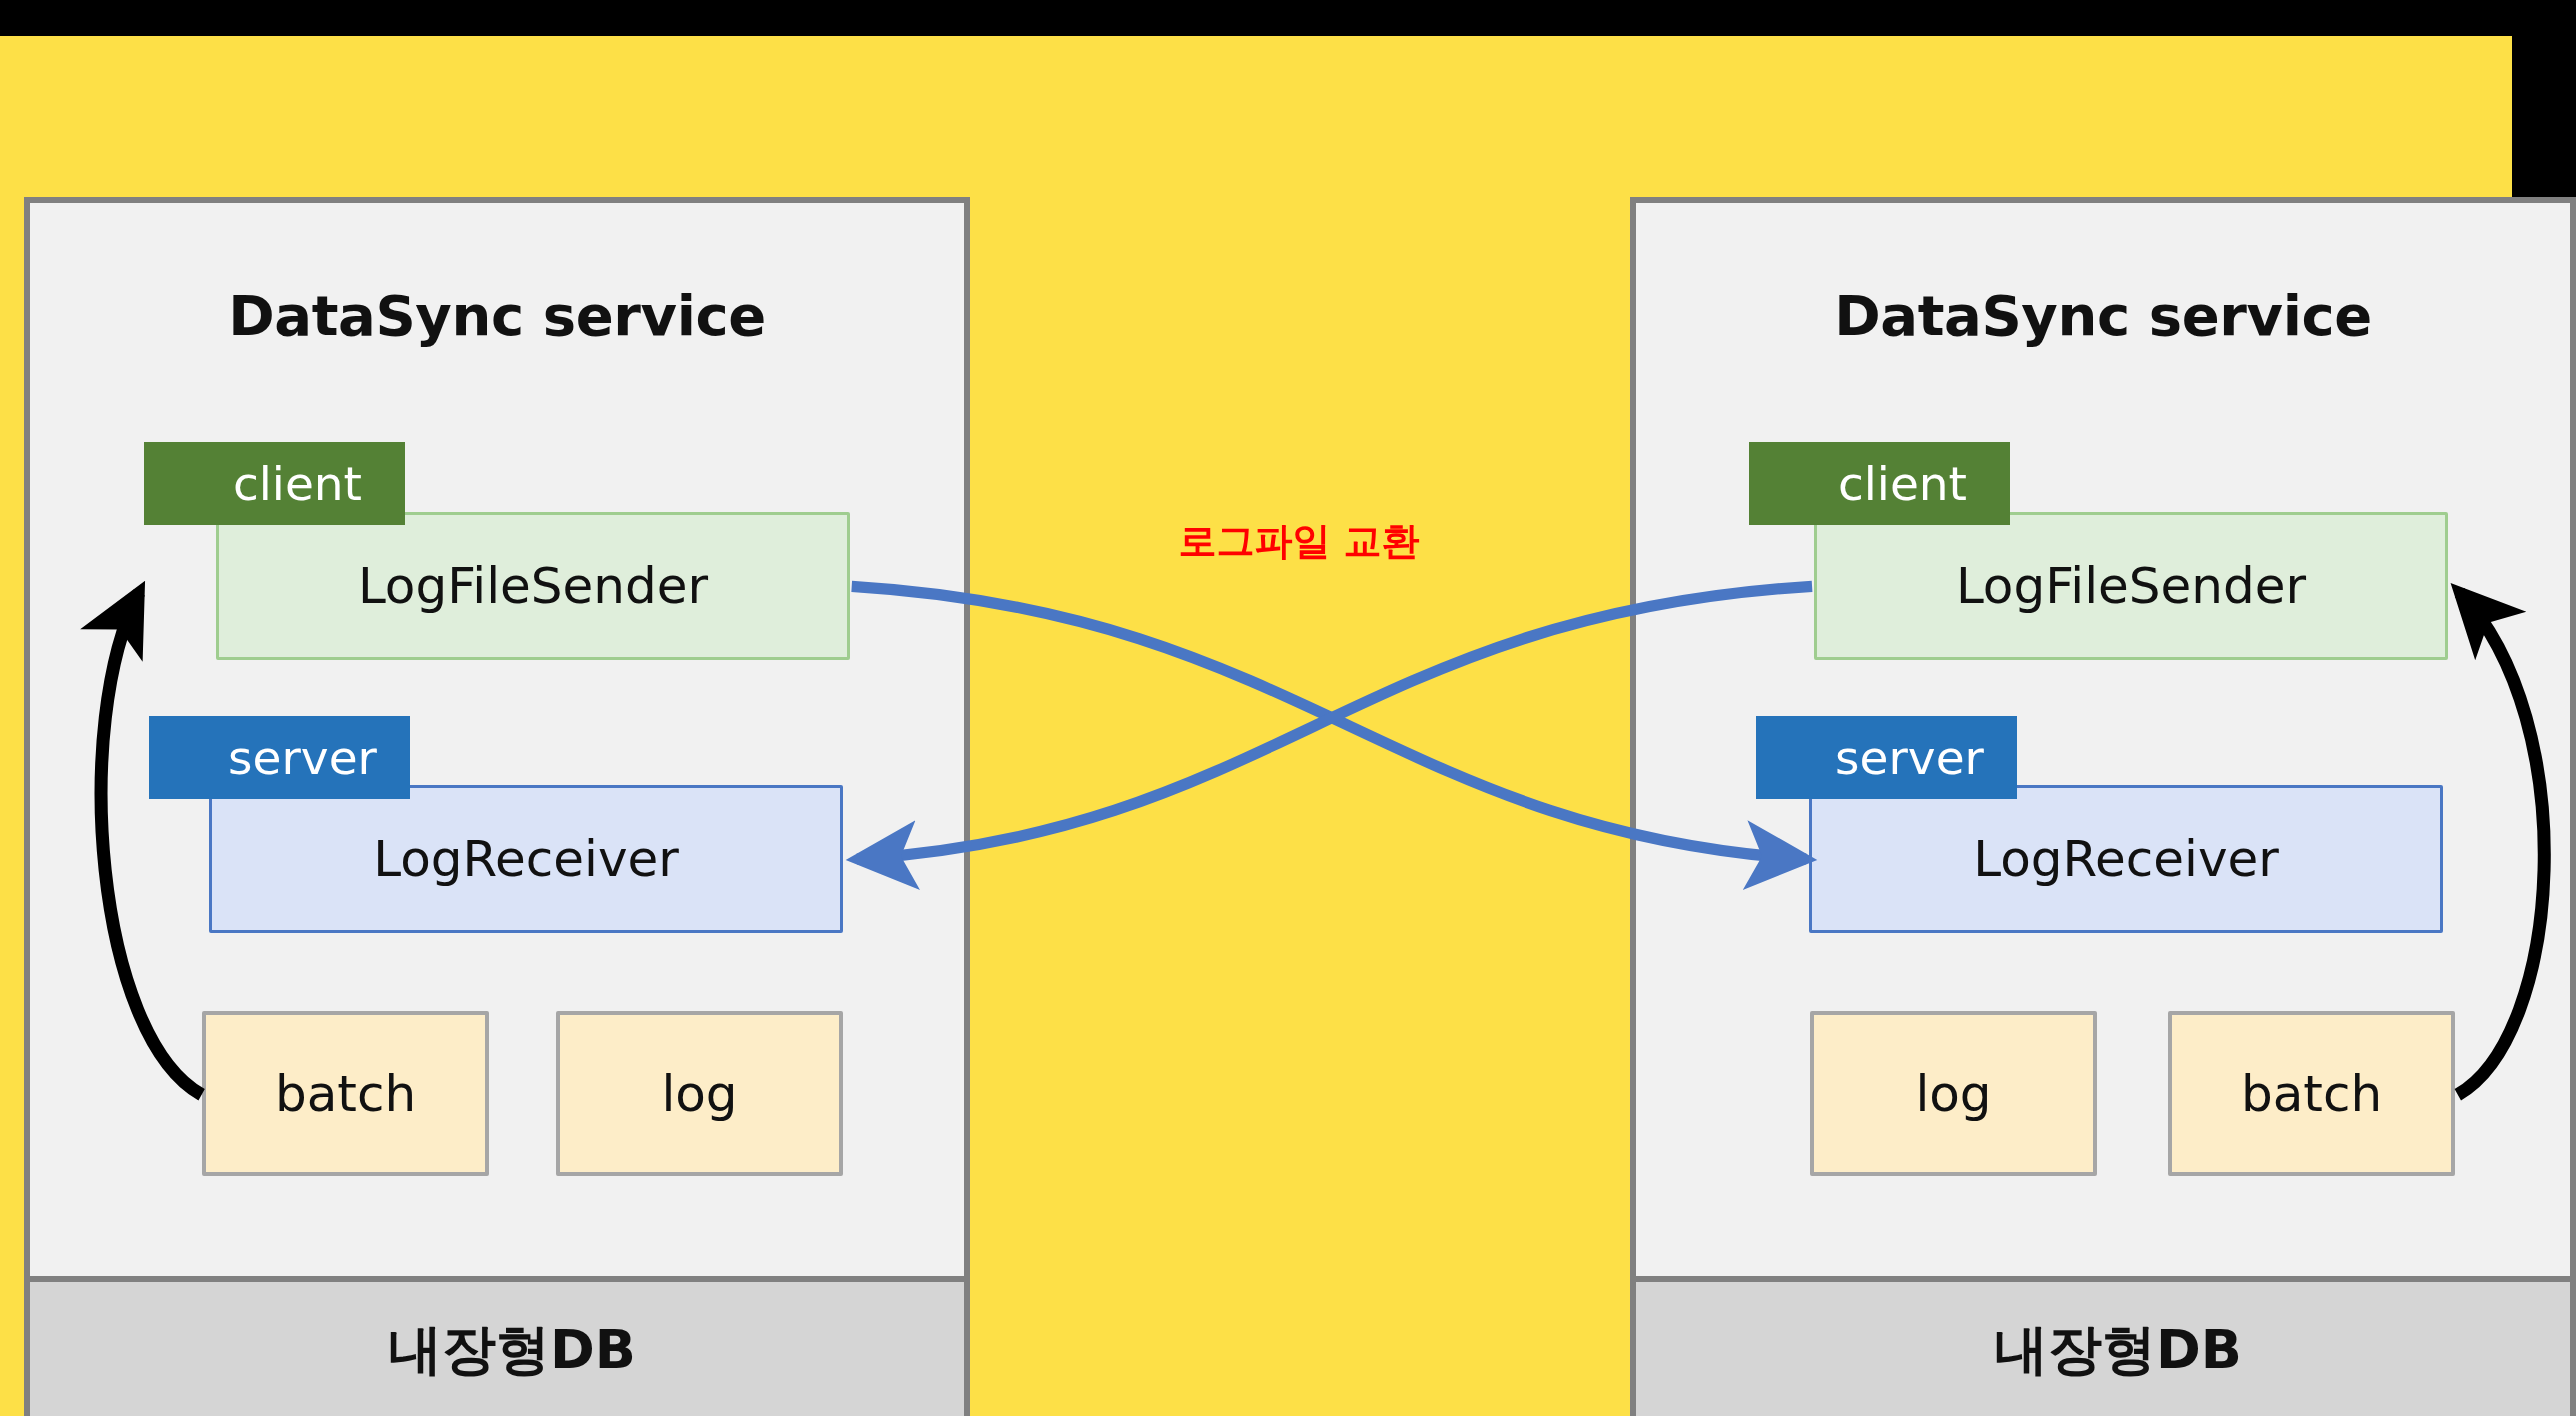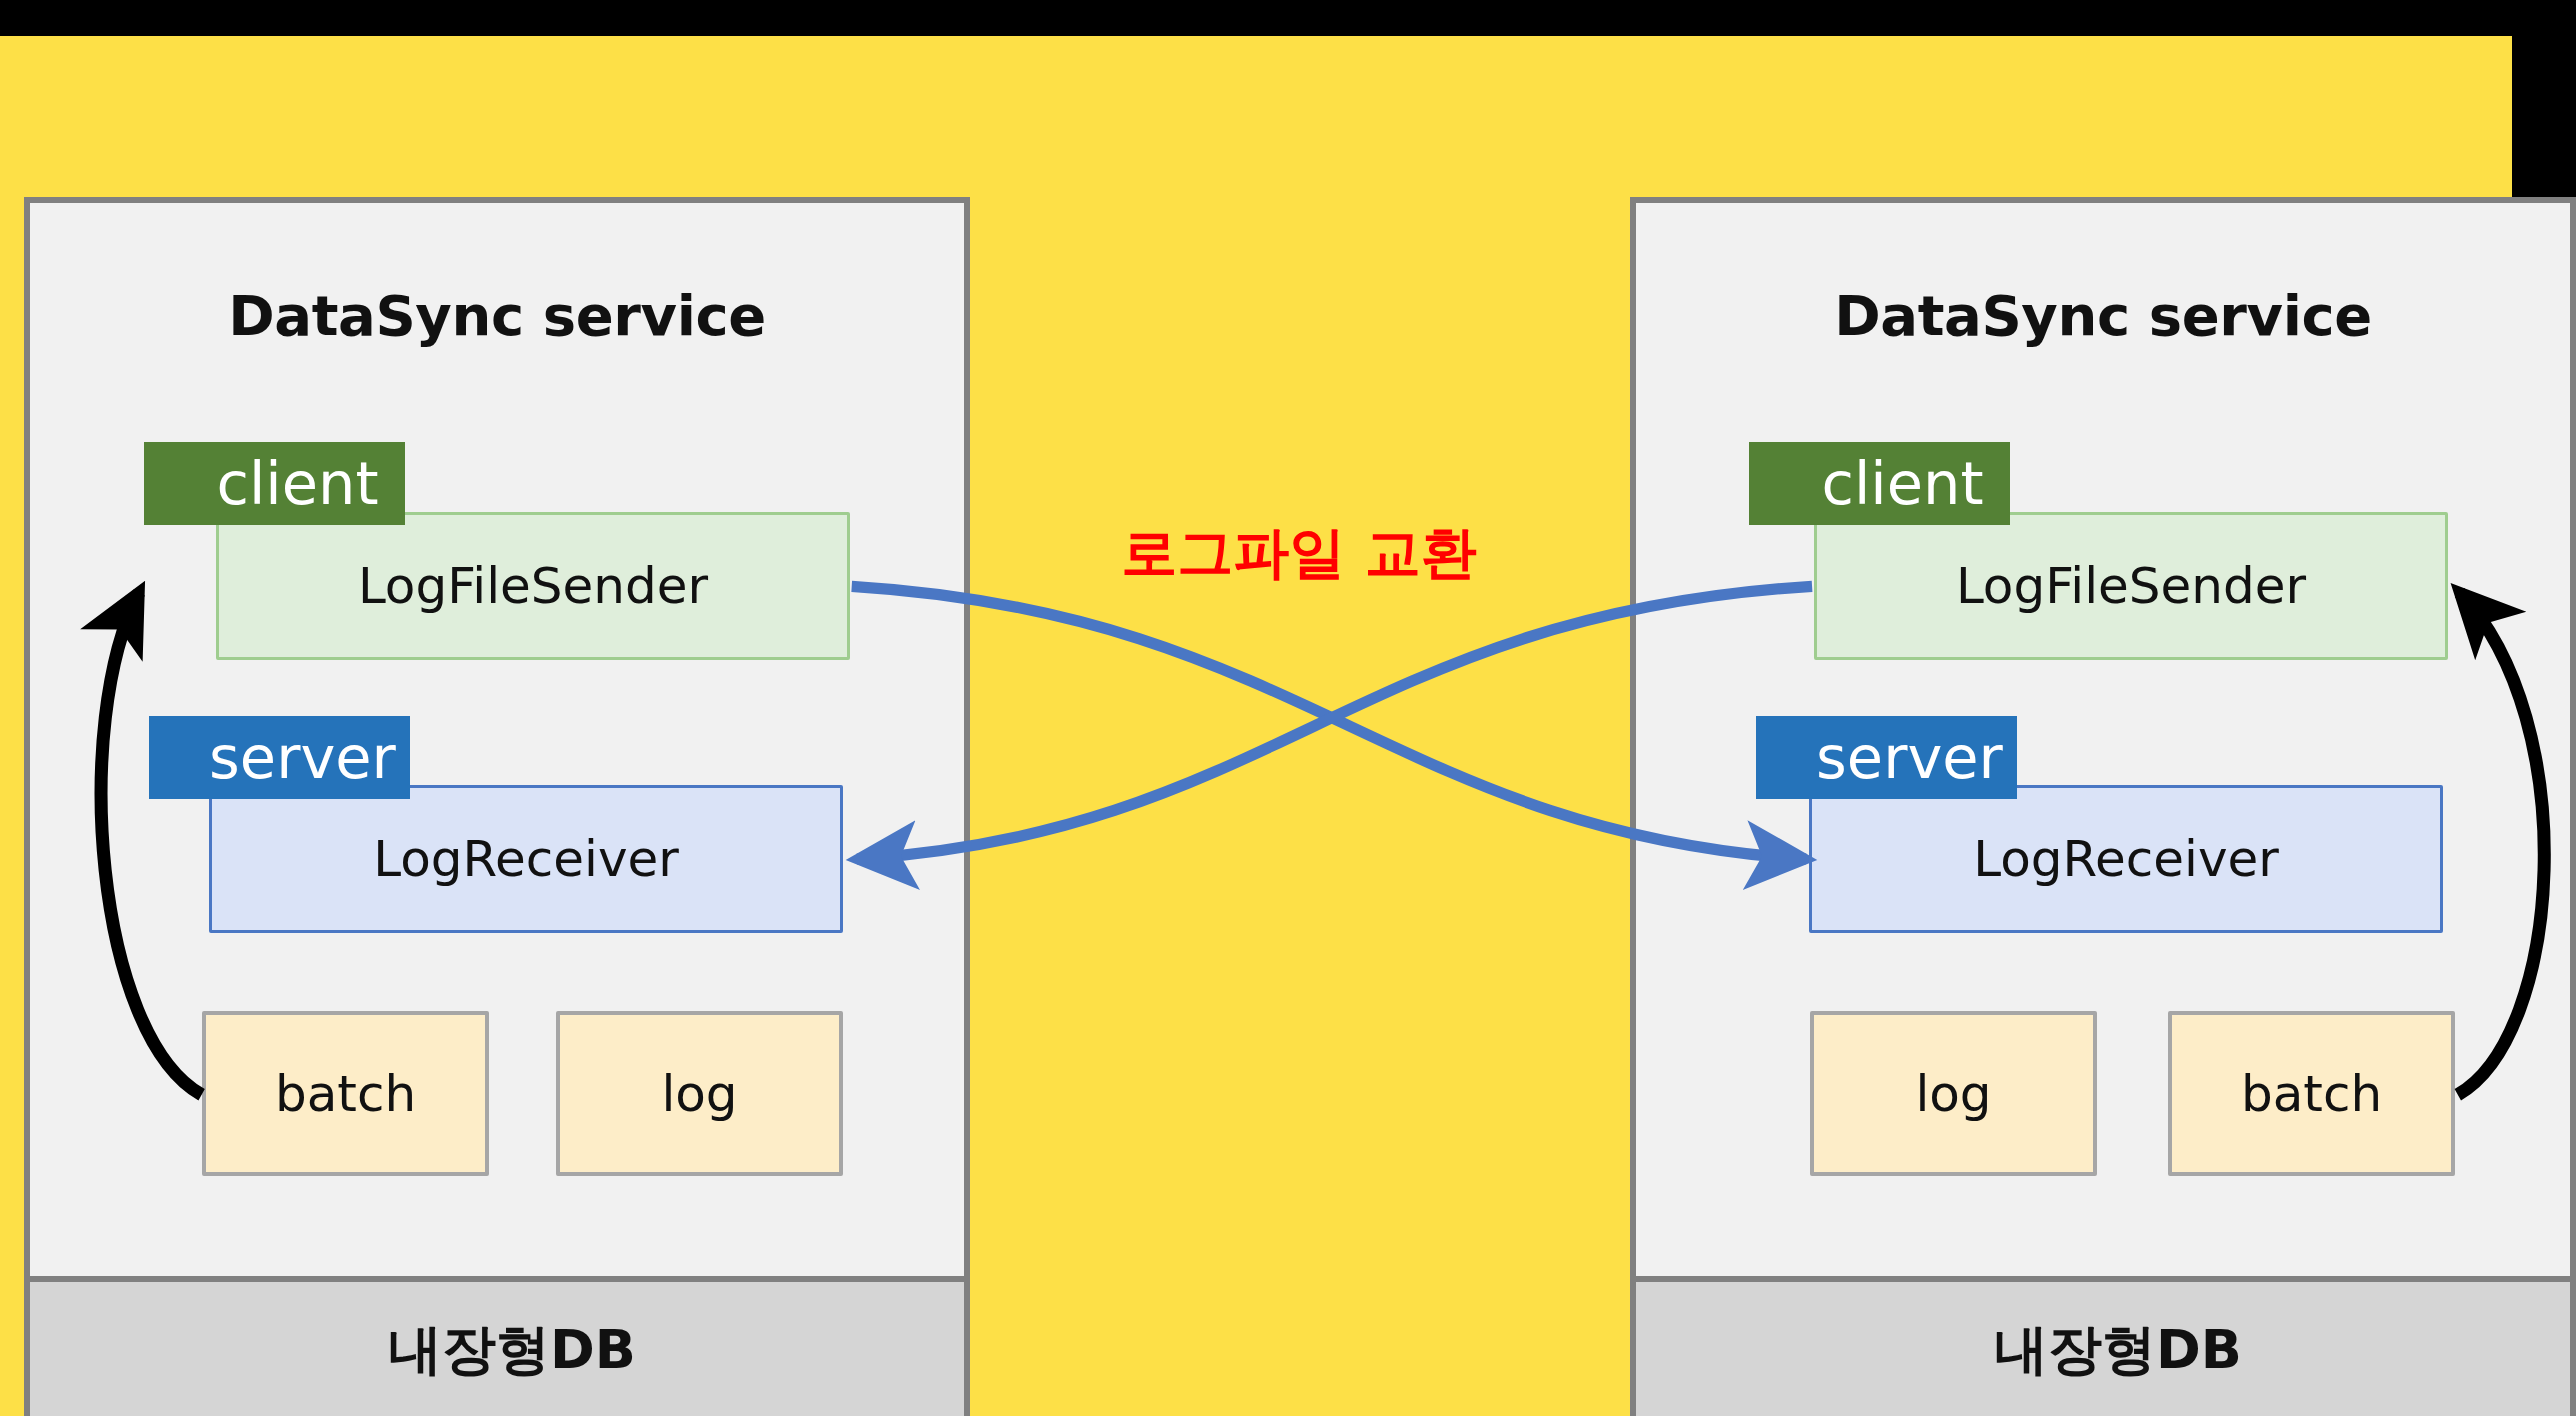--- a/index.html
+++ b/index.html
@@ -98,21 +98,21 @@
   }
 
   
   .tag {
     position: absolute;
     box-sizing: border-box;
     display: flex;
     align-items: center;
     justify-content: center;
     color: #ffffff;
-    font-size: 59px;
+    font-size: 47px;
     white-space: nowrap;
     z-index: 5;
     padding-left: 46px;
   }
   .tag.client-tag { background: #548135; }
   .tag.server-tag { background: #2573ba; }
 
   
   .lfs-left     { left: 216px; top: 476px;  width: 634px; height: 148px; }
   .lrv-left     { left: 209px; top: 749px;  width: 634px; height: 148px; }
@@ -129,21 +129,21 @@
   .tag-client-r { left: 1749px; top: 406px;  width: 261px; height: 83px; }
   .tag-server-r { left: 1756px; top: 680px;  width: 261px; height: 83px; }
 
   
   .exchange-label {
     position: absolute;
     left: 1086px;
     top: 480px;
     width: 426px;
     text-align: center;
-    font-size: 56px;
+    font-size: 38px;
     font-weight: bold;
     color: #ff0000;
     white-space: nowrap;
     z-index: 8;
   }
 
   
   #arrows {
     position: absolute;
     left: 0; top: 0;

